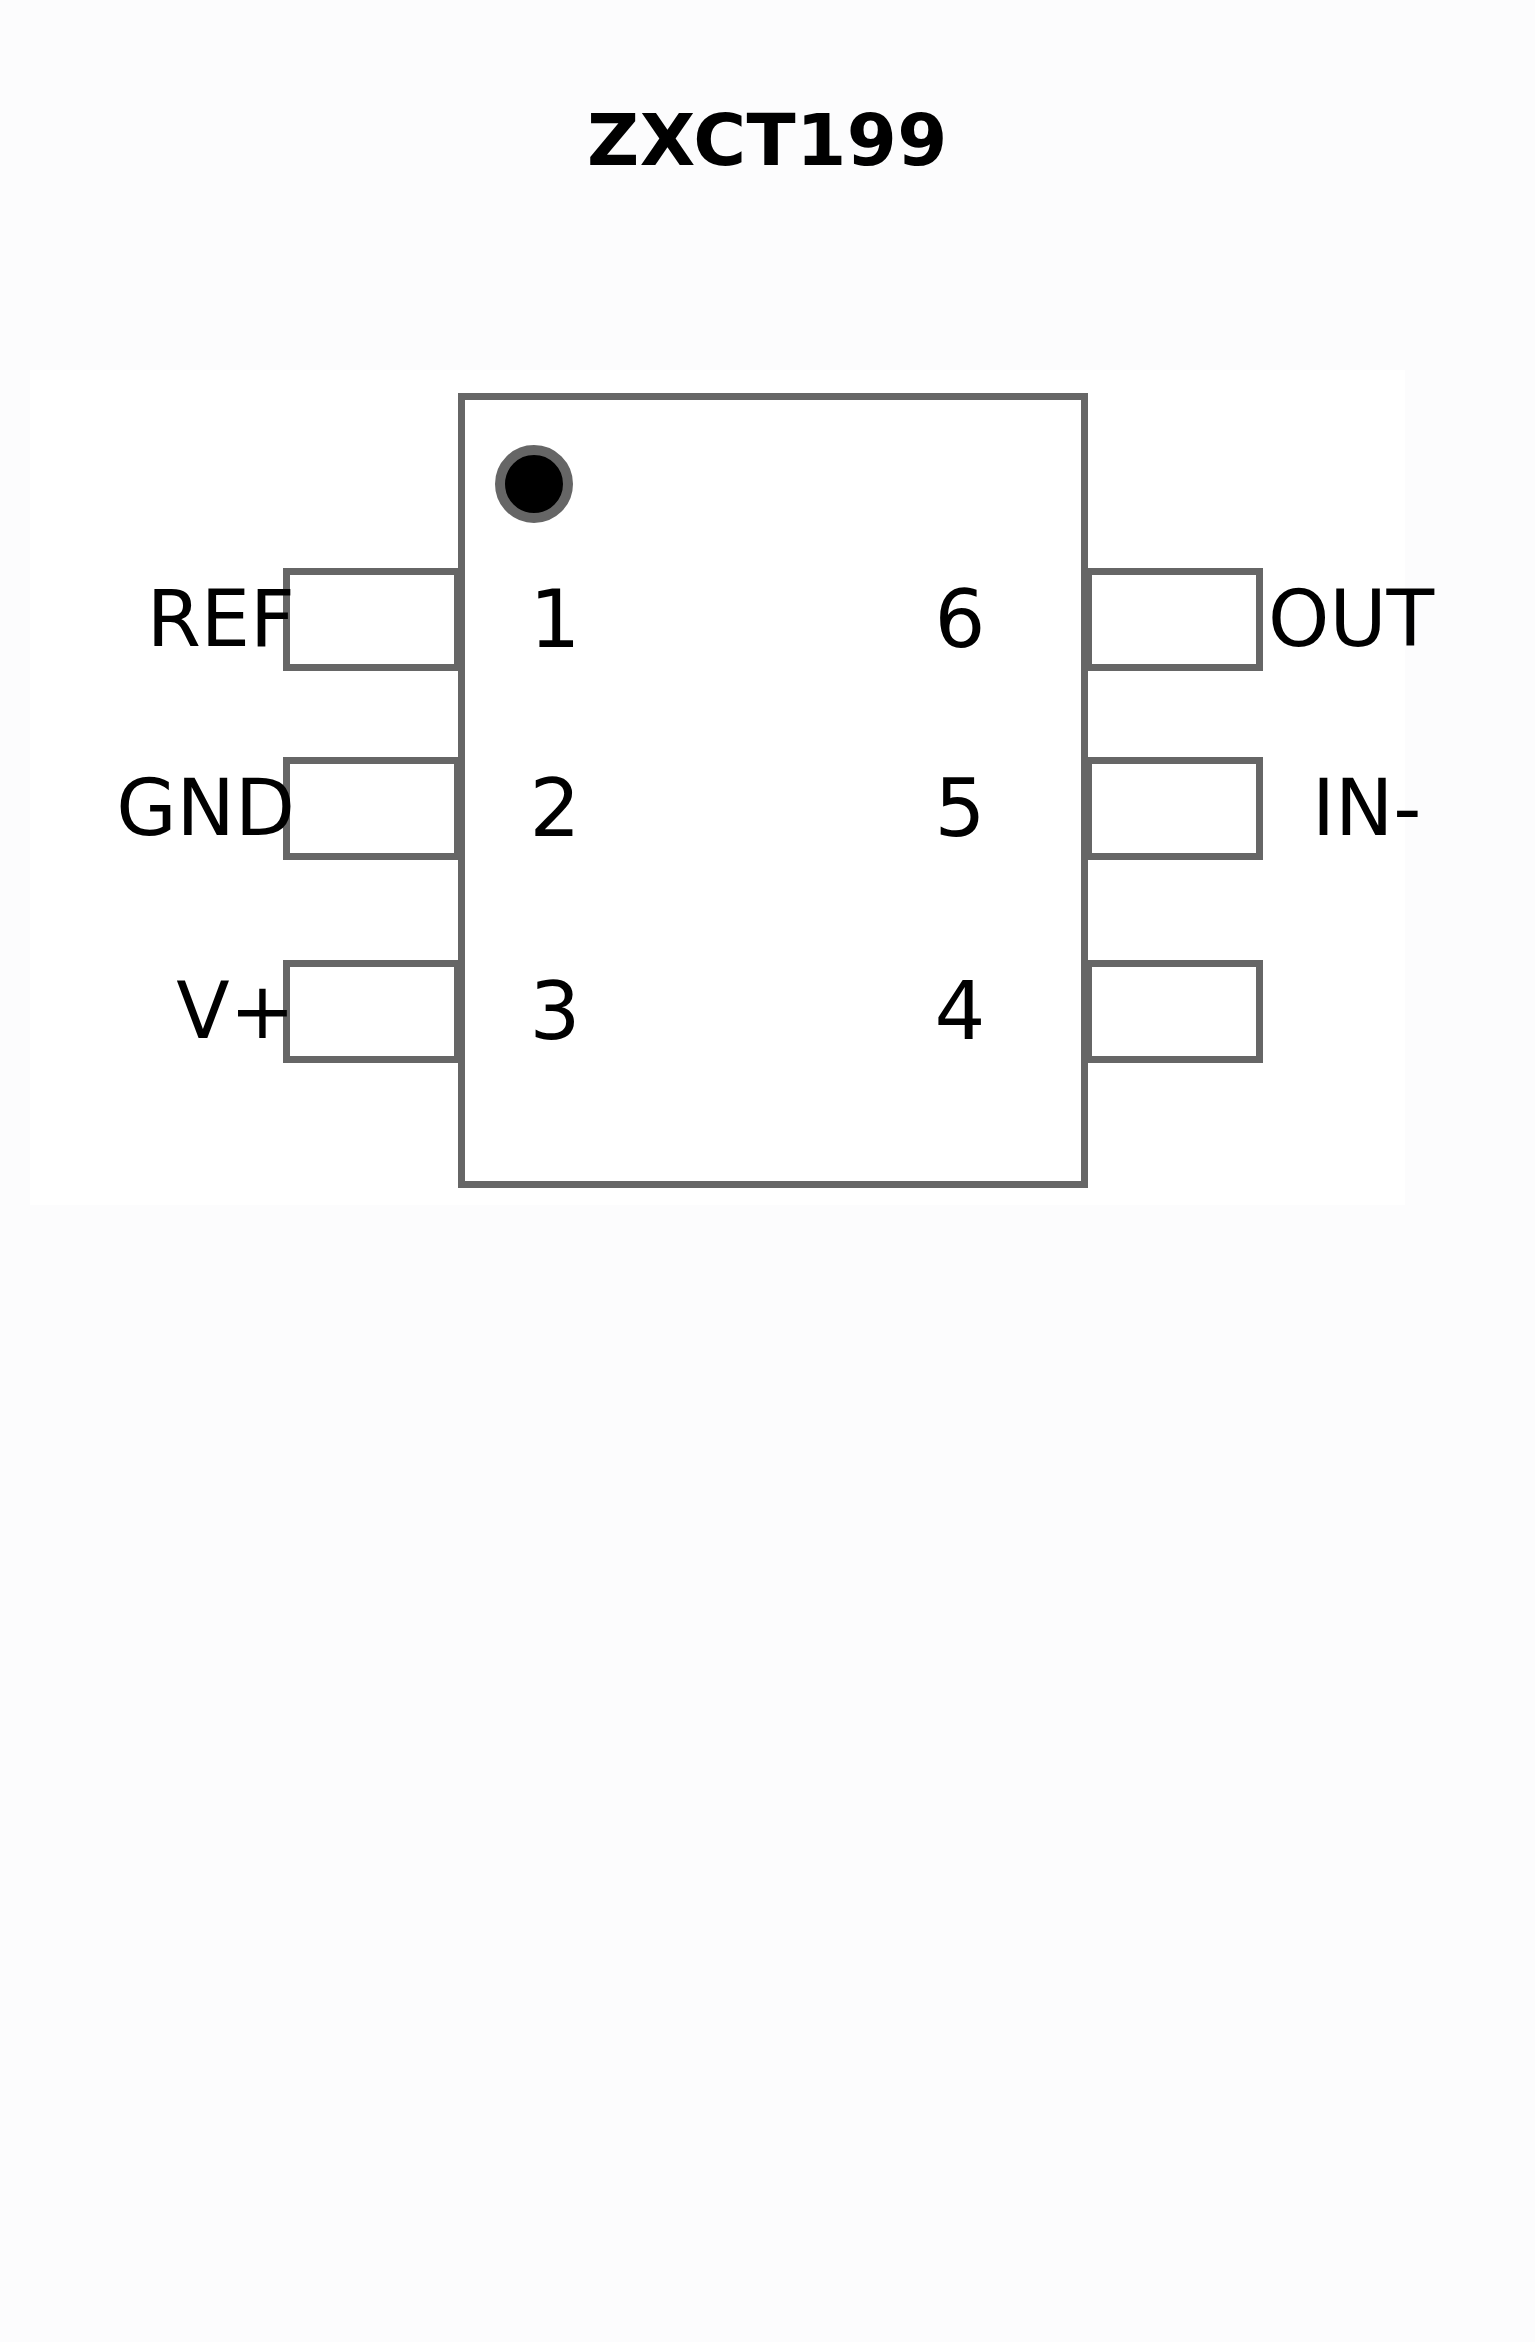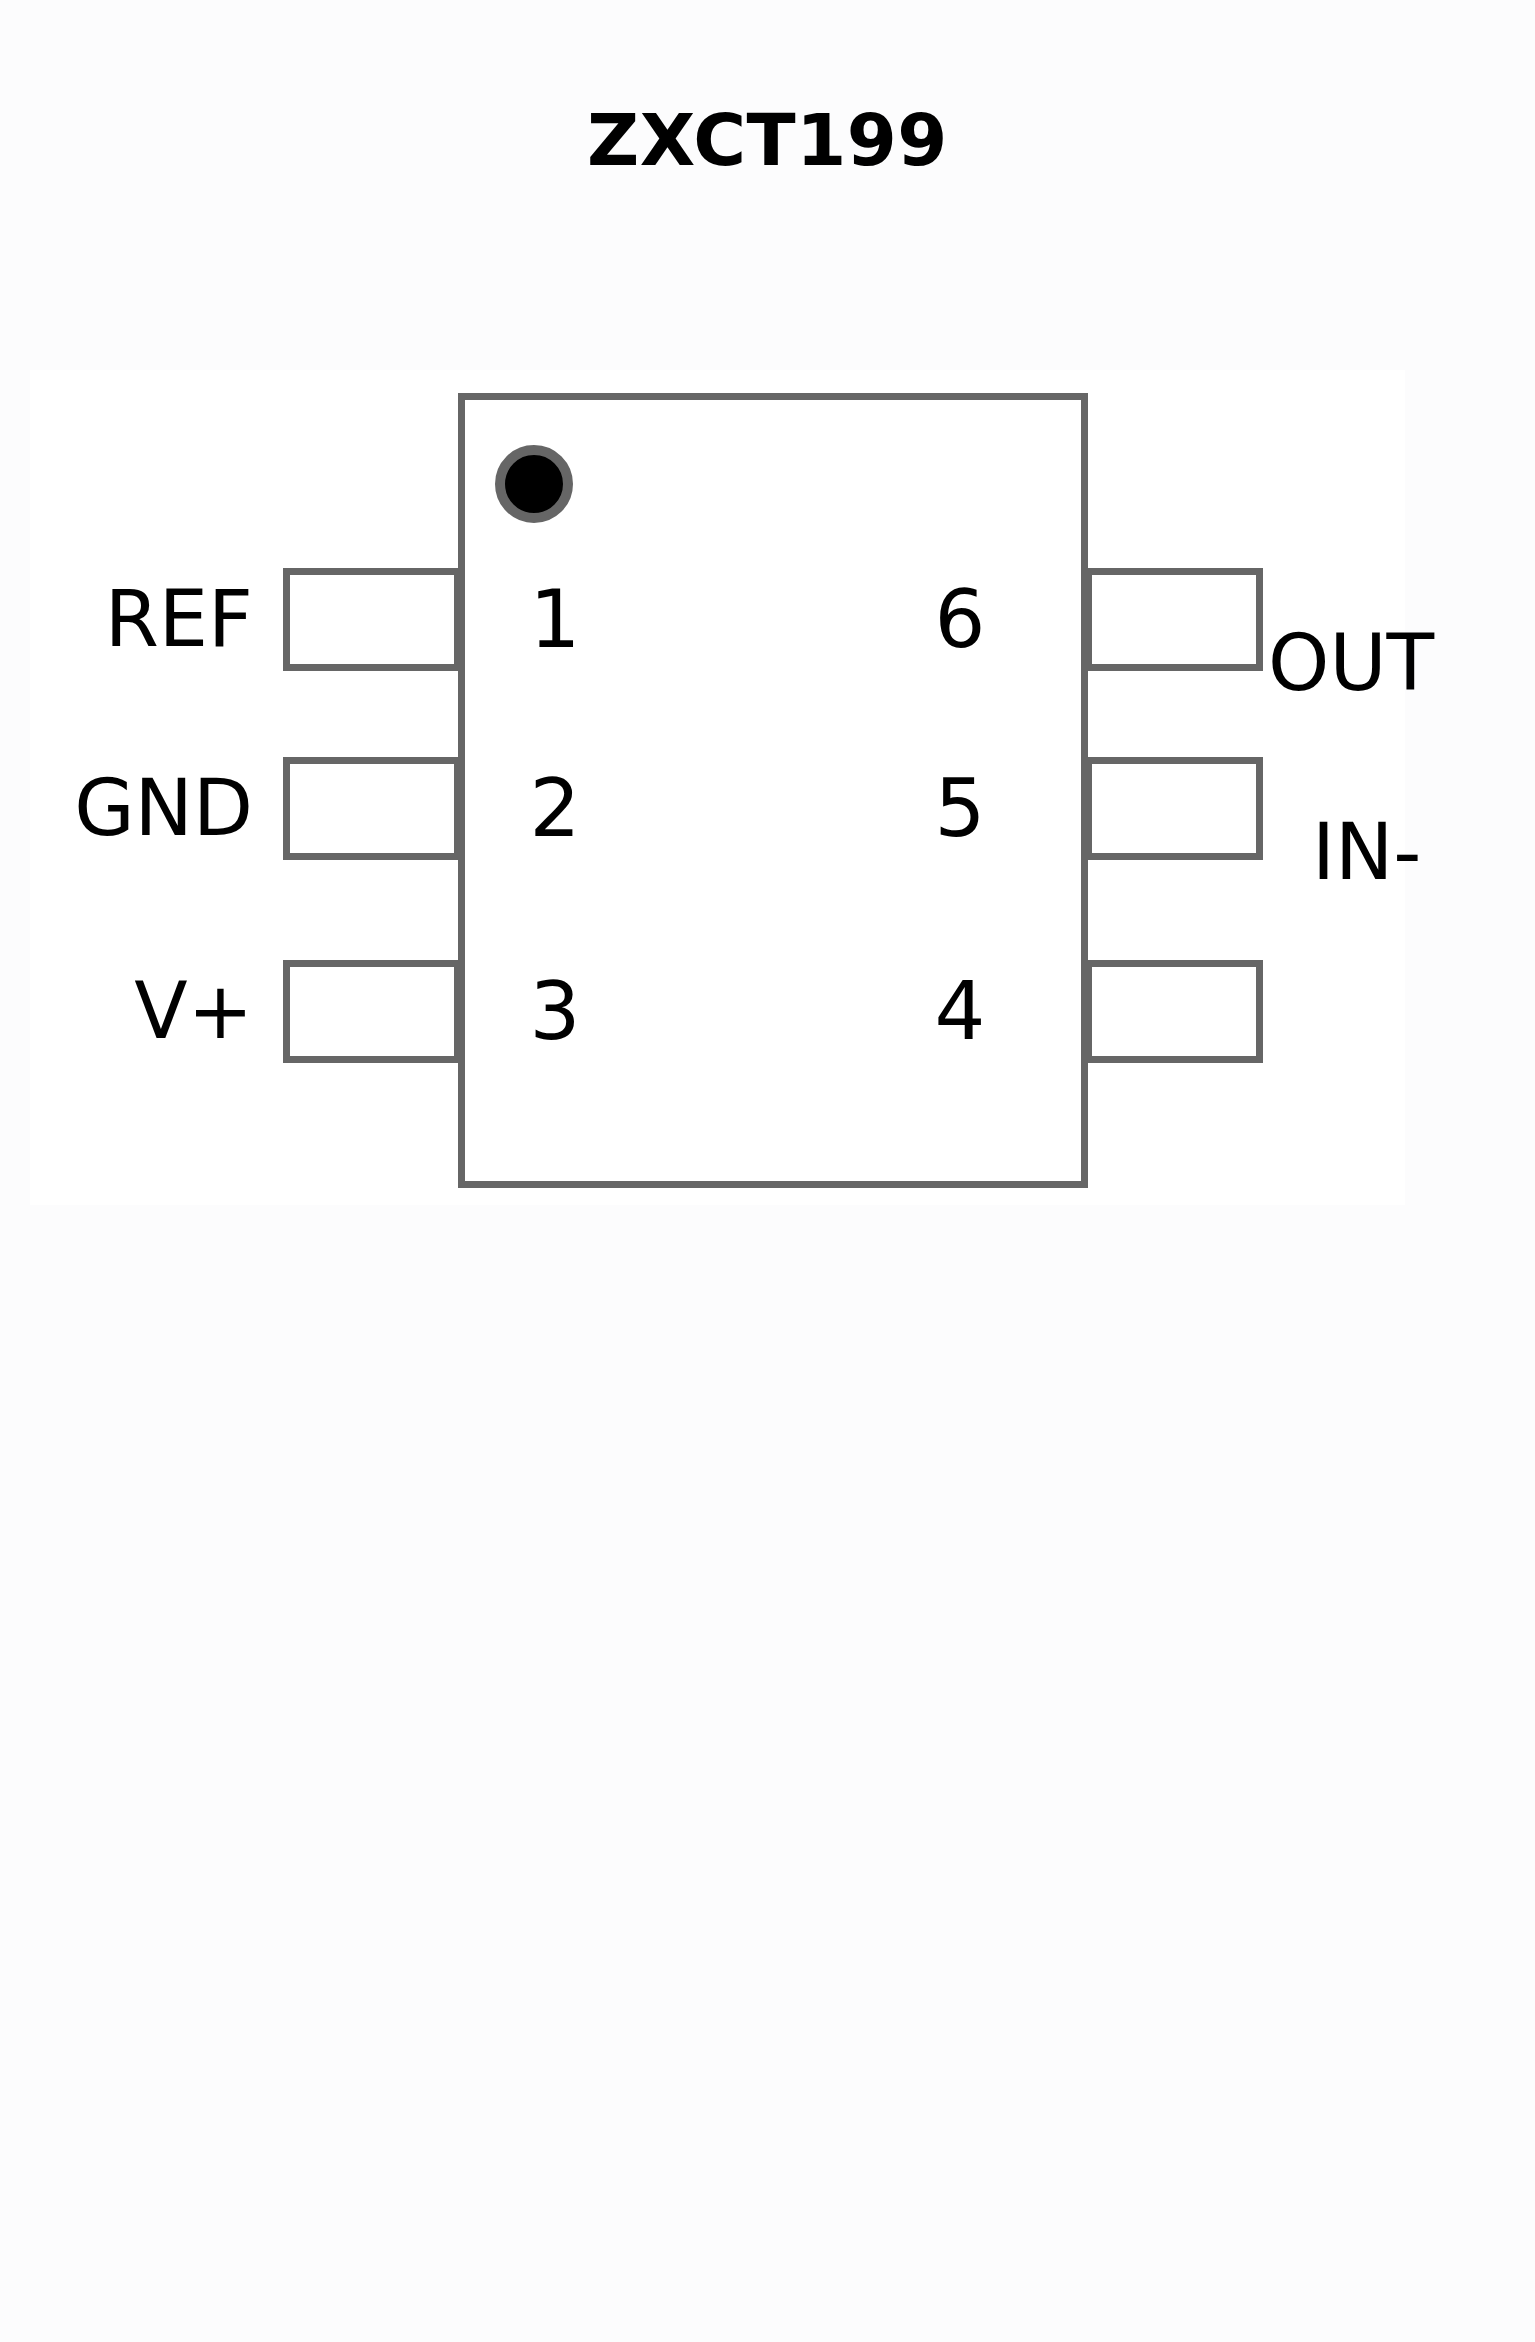--- a/index.html
+++ b/index.html
@@ -100,27 +100,26 @@
   .pin-label {
     position: absolute;
     font-size: 78px;
     color: #000000;
     line-height: 103px;
     height: 103px;
     white-space: nowrap;
     z-index: 4;
   }
   .pin-label.left {
-    right: 1282px;      
+    right: 1240px;      
     text-align: left;
   }
   .pin-label.right {
     left: 1268px;
     text-align: left;
-    margin-top: 44px;
   }
   .pin-label.right.gapped { left: 1312px; }
 
   
   .pin-number {
     position: absolute;
     font-size: 80px;
     color: #000000;
     line-height: 103px;
     height: 103px;

